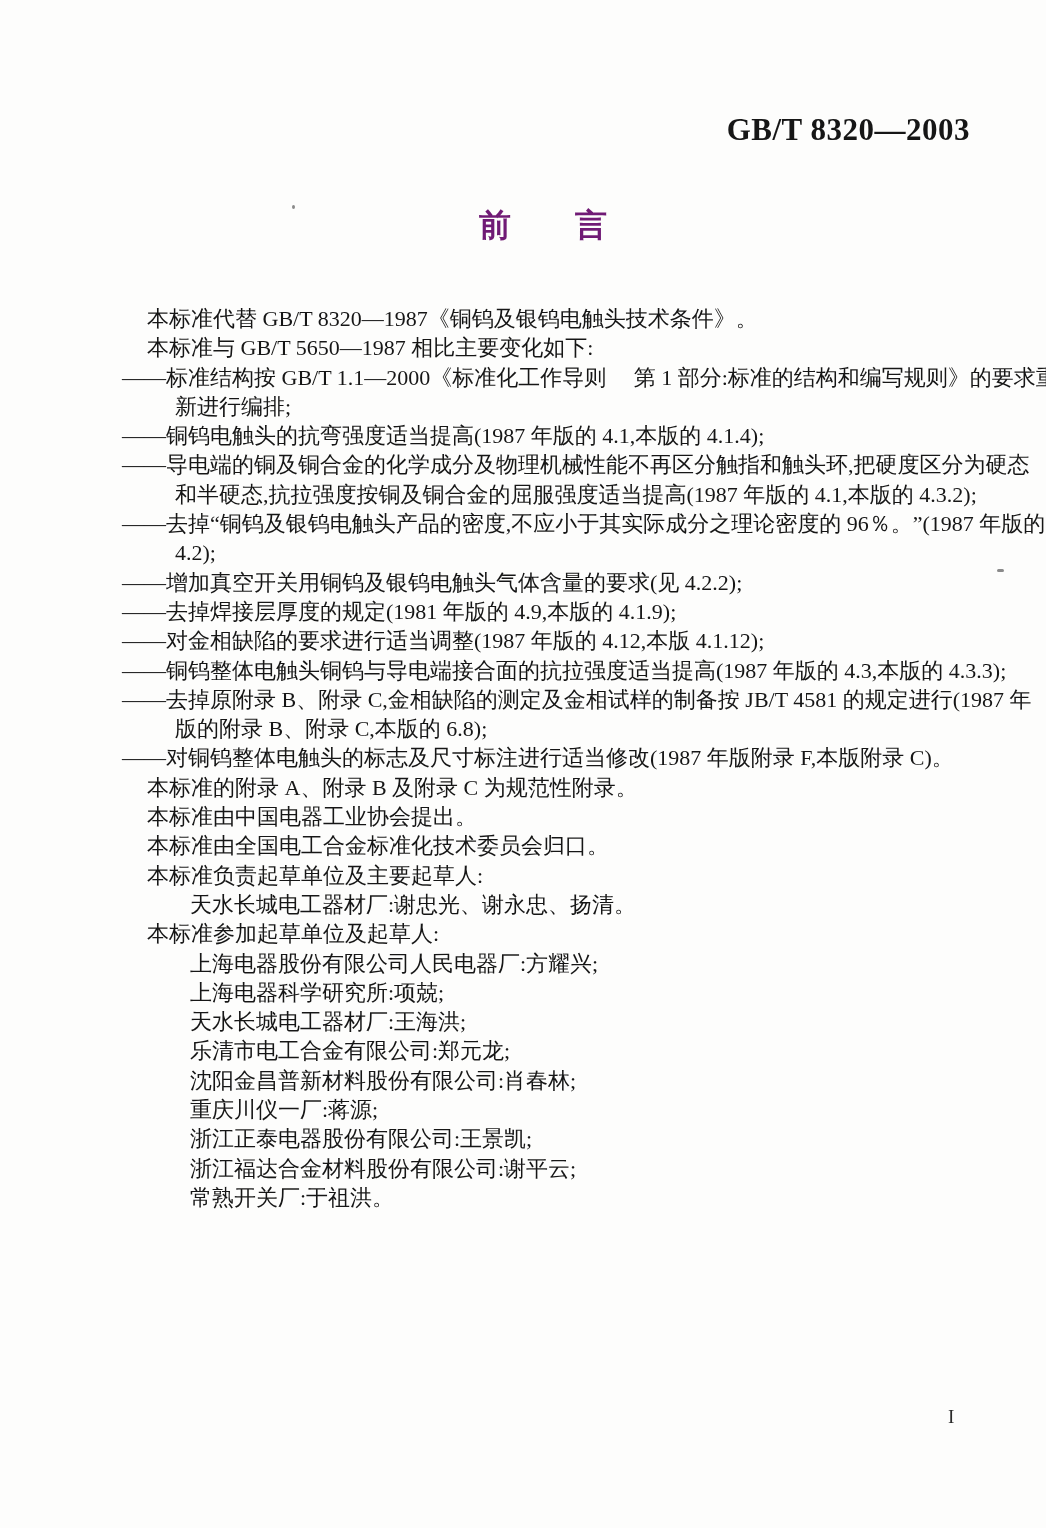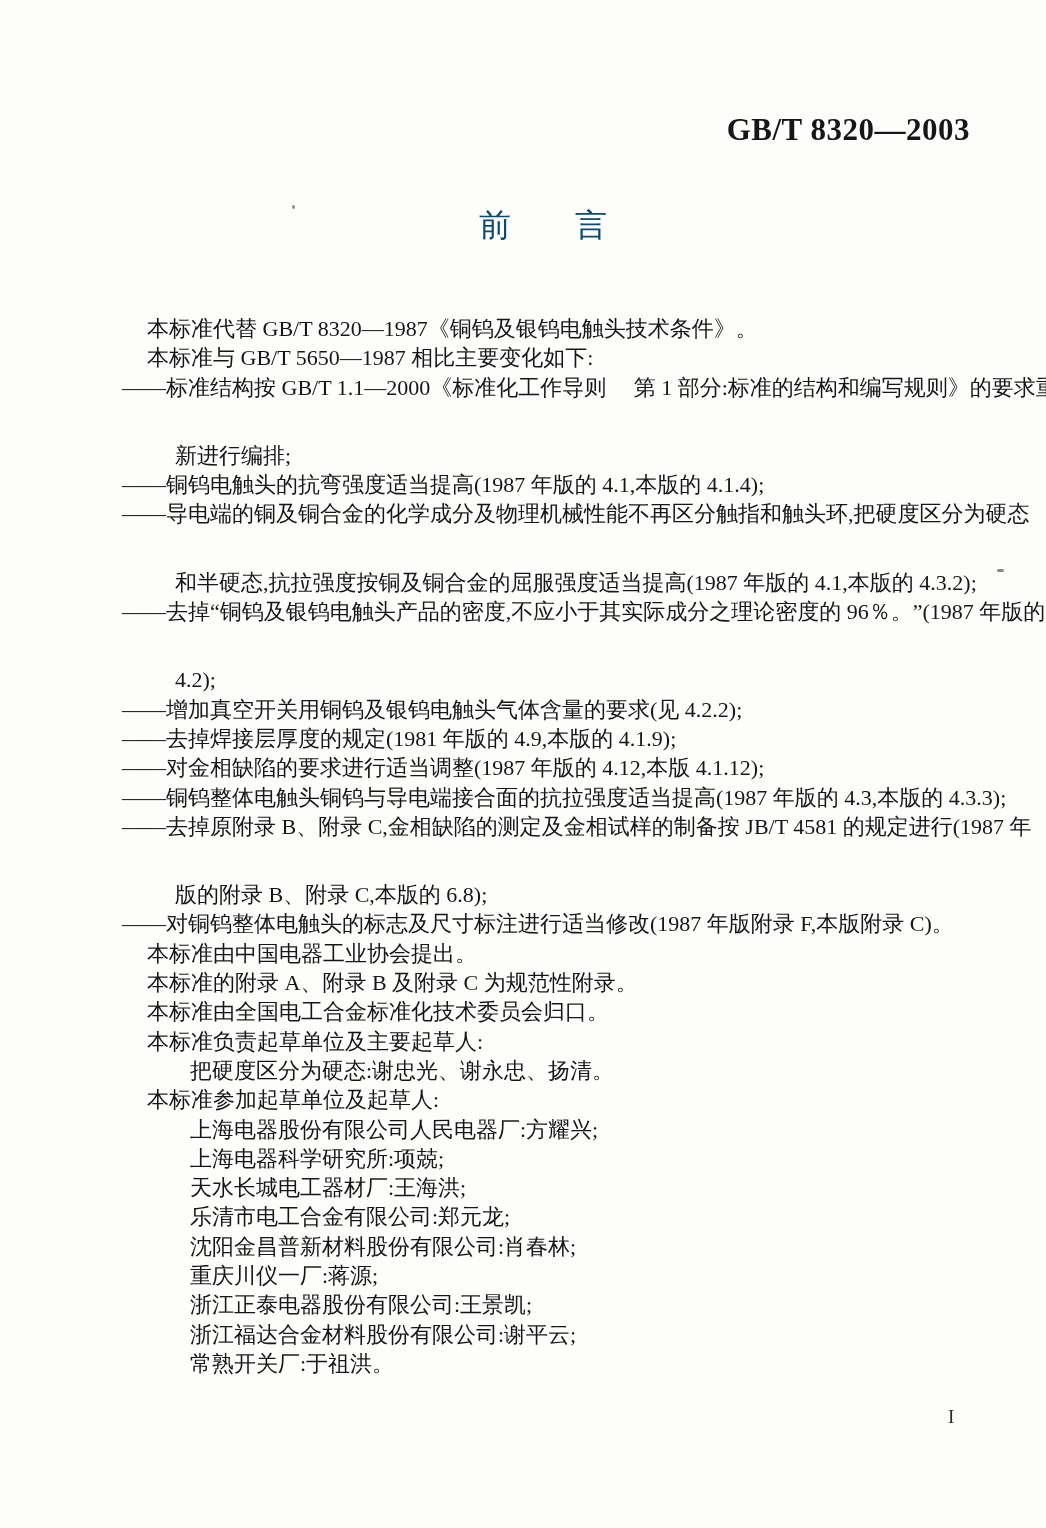--- a/index.html
+++ b/index.html
@@ -27,37 +27,37 @@
     letter-spacing:0.5px;
     font-family:"Liberation Serif","DejaVu Serif",serif;
   }
   .doc-title{
     position:absolute;
     top:204px;
     left:40px;
     width:1006px;
     text-align:center;
     font-size:32px;
-    font-weight:normal;
+    font-weight:bold;
     font-family:"Liberation Sans","DejaVu Sans",sans-serif;
-    color:#0c4a6e;
+    color:#701a75;
   }
   .body-lines{
     position:absolute;
-    top:314px;
+    top:304px;
     left:122px;
     width:896px;
     font-size:22px;
     line-height:29.3px;
     white-space:nowrap;
   }
   .line{height:29.3px;}
   .line.i0{padding-left:0;}
   .line.i1{padding-left:25px;}
-  .line.i2{padding-left:53px;margin-top:39px;}
+  .line.i2{padding-left:53px;}
   .line.i3{padding-left:68px;}
   .page-number{
     position:absolute;
     top:1406px;
     left:948px;
     font-size:19px;
     color:#2a2a2a;
   }
   .artifact{
     position:absolute;
@@ -85,25 +85,25 @@
       <div class="line i2">和半硬态,抗拉强度按铜及铜合金的屈服强度适当提高(1987 年版的 4.1,本版的 4.3.2);</div>
       <div class="line i0">——去掉“铜钨及银钨电触头产品的密度,不应小于其实际成分之理论密度的 96％。”(1987 年版的</div>
       <div class="line i2">4.2);</div>
       <div class="line i0">——增加真空开关用铜钨及银钨电触头气体含量的要求(见 4.2.2);</div>
       <div class="line i0">——去掉焊接层厚度的规定(1981 年版的 4.9,本版的 4.1.9);</div>
       <div class="line i0">——对金相缺陷的要求进行适当调整(1987 年版的 4.12,本版 4.1.12);</div>
       <div class="line i0">——铜钨整体电触头铜钨与导电端接合面的抗拉强度适当提高(1987 年版的 4.3,本版的 4.3.3);</div>
       <div class="line i0">——去掉原附录 B、附录 C,金相缺陷的测定及金相试样的制备按 JB/T 4581 的规定进行(1987 年</div>
       <div class="line i2">版的附录 B、附录 C,本版的 6.8);</div>
       <div class="line i0">——对铜钨整体电触头的标志及尺寸标注进行适当修改(1987 年版附录 F,本版附录 C)。</div>
+      <div class="line i1">本标准的附录 A、附录 B 及附录 C 为规范性附录。</div>
       <div class="line i1">本标准由中国电器工业协会提出。</div>
-      <div class="line i1">本标准的附录 A、附录 B 及附录 C 为规范性附录。</div>
       <div class="line i1">本标准由全国电工合金标准化技术委员会归口。</div>
       <div class="line i1">本标准负责起草单位及主要起草人:</div>
-      <div class="line i3">把硬度区分为硬态:谢忠光、谢永忠、扬清。</div>
+      <div class="line i3">天水长城电工器材厂:谢忠光、谢永忠、扬清。</div>
       <div class="line i1">本标准参加起草单位及起草人:</div>
       <div class="line i3">上海电器股份有限公司人民电器厂:方耀兴;</div>
       <div class="line i3">上海电器科学研究所:项兢;</div>
       <div class="line i3">天水长城电工器材厂:王海洪;</div>
       <div class="line i3">乐清市电工合金有限公司:郑元龙;</div>
       <div class="line i3">沈阳金昌普新材料股份有限公司:肖春林;</div>
       <div class="line i3">重庆川仪一厂:蒋源;</div>
       <div class="line i3">浙江正泰电器股份有限公司:王景凯;</div>
       <div class="line i3">浙江福达合金材料股份有限公司:谢平云;</div>
       <div class="line i3">常熟开关厂:于祖洪。</div>

